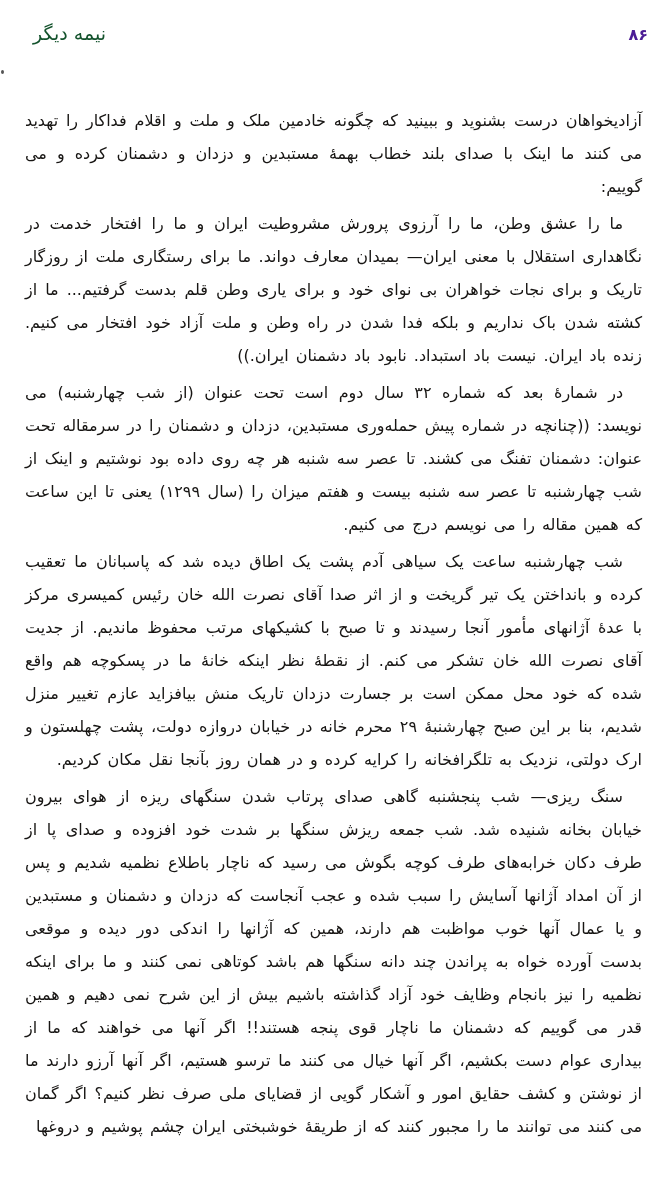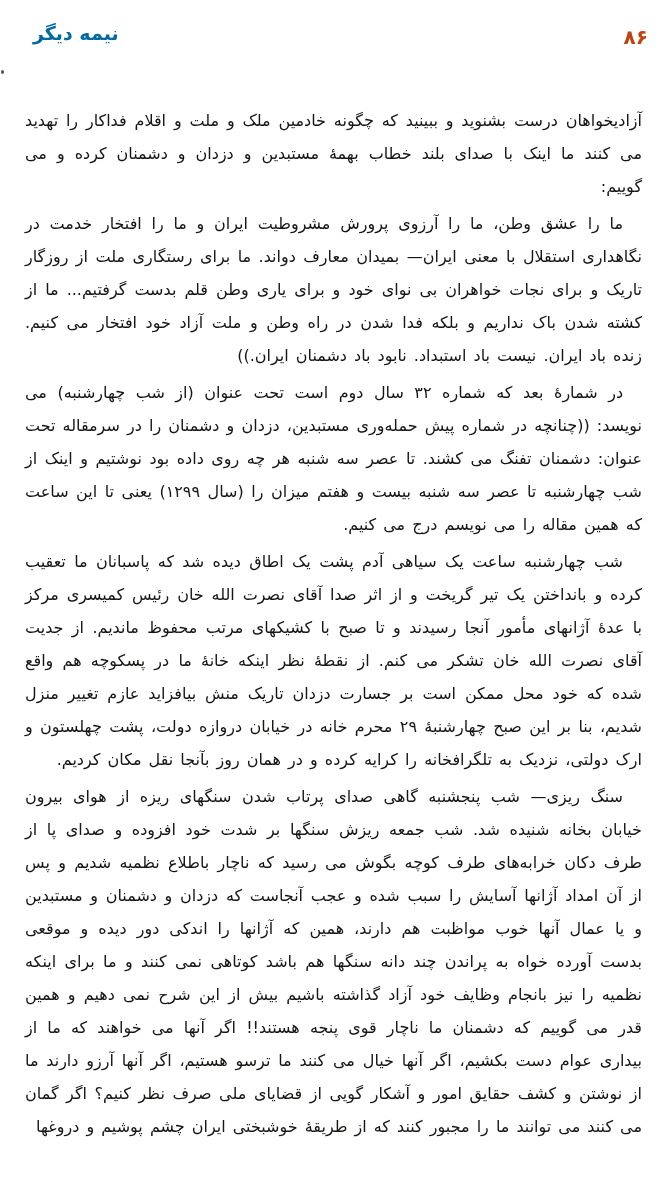--- a/index.html
+++ b/index.html
@@ -23,32 +23,32 @@
     left: 0;
     right: 0;
     height: 60px;
   }
   .header-title {
     position: absolute;
     left: 33px;
     top: 22px;
     direction: rtl;
     font-size: 19px;
-    font-weight: bold;
+    font-weight: normal;
     letter-spacing: 0;
-    color: #0369a1;
+    color: #14532d;
   }
   .page-number {
     position: absolute;
     right: 18px;
     top: 25px;
     direction: ltr;
-    font-size: 20px;
+    font-size: 16px;
     font-weight: bold;
-    color: #c2410c;
+    color: #4c1d95;
   }
   .scan-speck {
     position: absolute;
     left: 1px;
     top: 70px;
     width: 3px;
     height: 4px;
     background: #2a2a2a;
     border-radius: 50%;
     opacity: 0.8;

